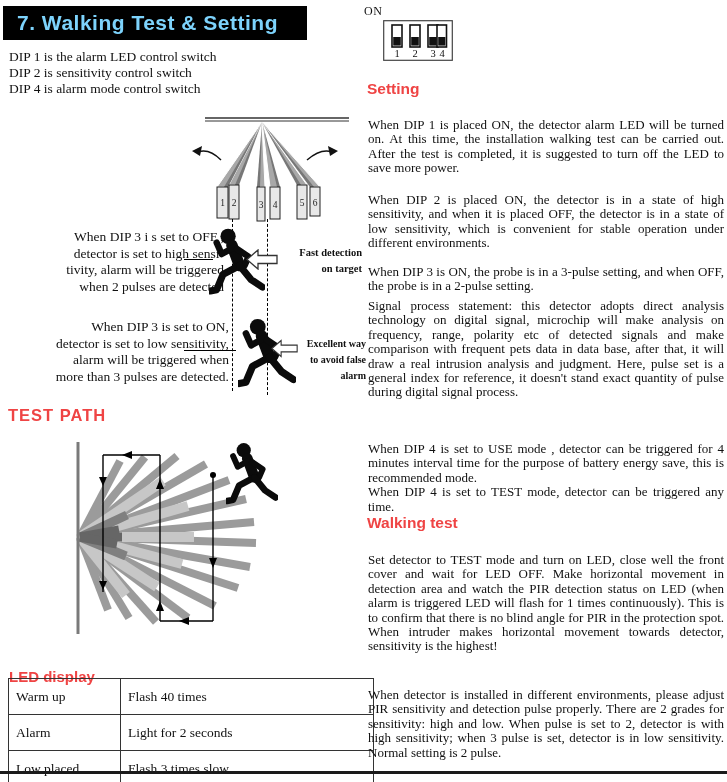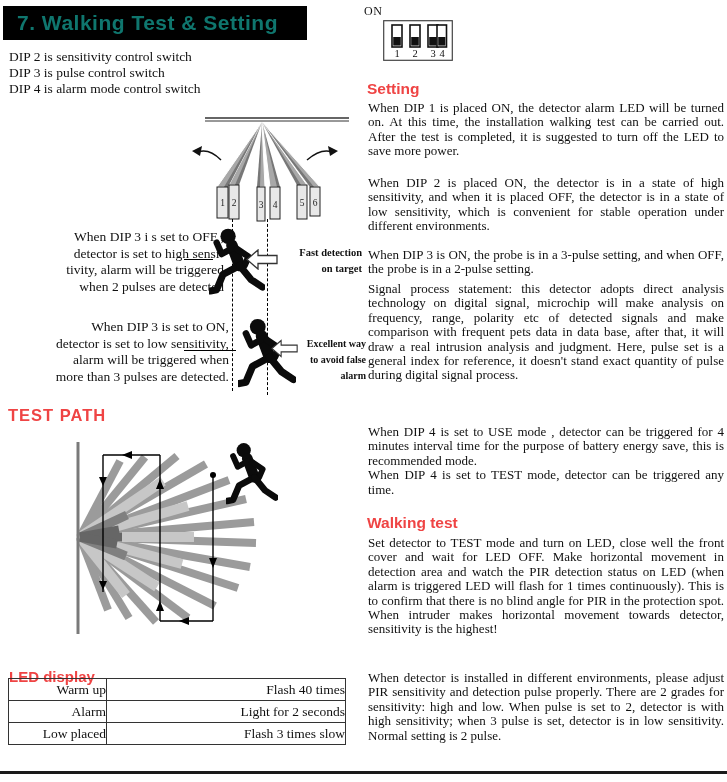--- a/index.html
+++ b/index.html
@@ -1,32 +1,32 @@
 <!DOCTYPE html>
 <html><head>
 <meta charset="utf-8">
 <style>
   html,body{margin:0;padding:0;background:#fff;}
   #page{position:relative;width:727px;height:782px;background:#fff;overflow:hidden;
         font-family:"Liberation Serif", serif;color:#111;}
   .abs{position:absolute;}
   .serif{font-family:"Liberation Serif", serif;}
   .preline{white-space:pre-line;text-align:right;}
-  .banner{background:#000;color:#0f766e;font-family:"Liberation Sans",sans-serif;
+  .banner{background:#000;color:#7dd3fc;font-family:"Liberation Sans",sans-serif;
           font-weight:800;font-size:21px;letter-spacing:.5px;
           display:flex;align-items:center;padding-left:14px;}
   .diplist{font-size:13.5px;line-height:16px;}
-  .body-par{font-size:13px;line-height:14.4px;text-align:justify;}
+  .body-par{font-size:13px;line-height:14.4px;text-align:justify;margin-top:17px;}
   .heading{font-family:"Liberation Sans",sans-serif;font-weight:600;font-size:15.5px;color:#ef4444;}
   .note{font-size:13.5px;line-height:16.5px;}
   .smlabel{font-size:10.5px;font-weight:600;line-height:16px;}
   .dash-v{border-left:1px dashed #000;width:0;}
   .leader{border-top:1.2px solid #000;height:0;}
   table.led{border-collapse:collapse;font-size:13.5px;}
-  table.led td{border:1.5px solid #333;text-align:right;padding:0;height:21px;}
+  table.led td{border:1.5px solid #333;text-align:left;padding:7px;height:21px;}
   td.c1{width:97px;}
   td.c2{width:238px;}
   .rule{background:#1a1a1a;}
   svg{display:block;}
 </style>
 </head>
 <body>
 
 <div id="page">
 
@@ -41,22 +41,22 @@
         <path d="M24,30 L33,41 L42,47" stroke-width="5.5"></path>
       </g>
     </symbol>
   </svg>
 
   <div class="abs banner" style="left:3px;top:6px;width:290px;height:34px;">
     <span>7. Walking Test &amp; Setting</span>
   </div>
 
   <div class="abs diplist" style="left:9px;top:49px;width:330px;">
+    <div>DIP 1  is the alarm LED control switch</div>
     <div>DIP 2  is sensitivity control switch</div>
-    <div>DIP 3  is pulse control switch</div>
     <div>DIP 4  is alarm mode control switch</div>
   </div>
 
   <svg class="abs" style="left:183px;top:106px;" width="180" height="132" viewBox="0 0 180 132">
     <line x1="22" y1="12" x2="166" y2="12" stroke="#333" stroke-width="1.6"></line>
     <line x1="22" y1="15" x2="166" y2="15" stroke="#333" stroke-width="1"></line>
 
     <g stroke="#fff" stroke-width="1">
       <polygon points="79,16 34,81 45,81" fill="#a8a8a8"></polygon>
       <polygon points="79,16 46,79 56,79" fill="#a8a8a8"></polygon>

